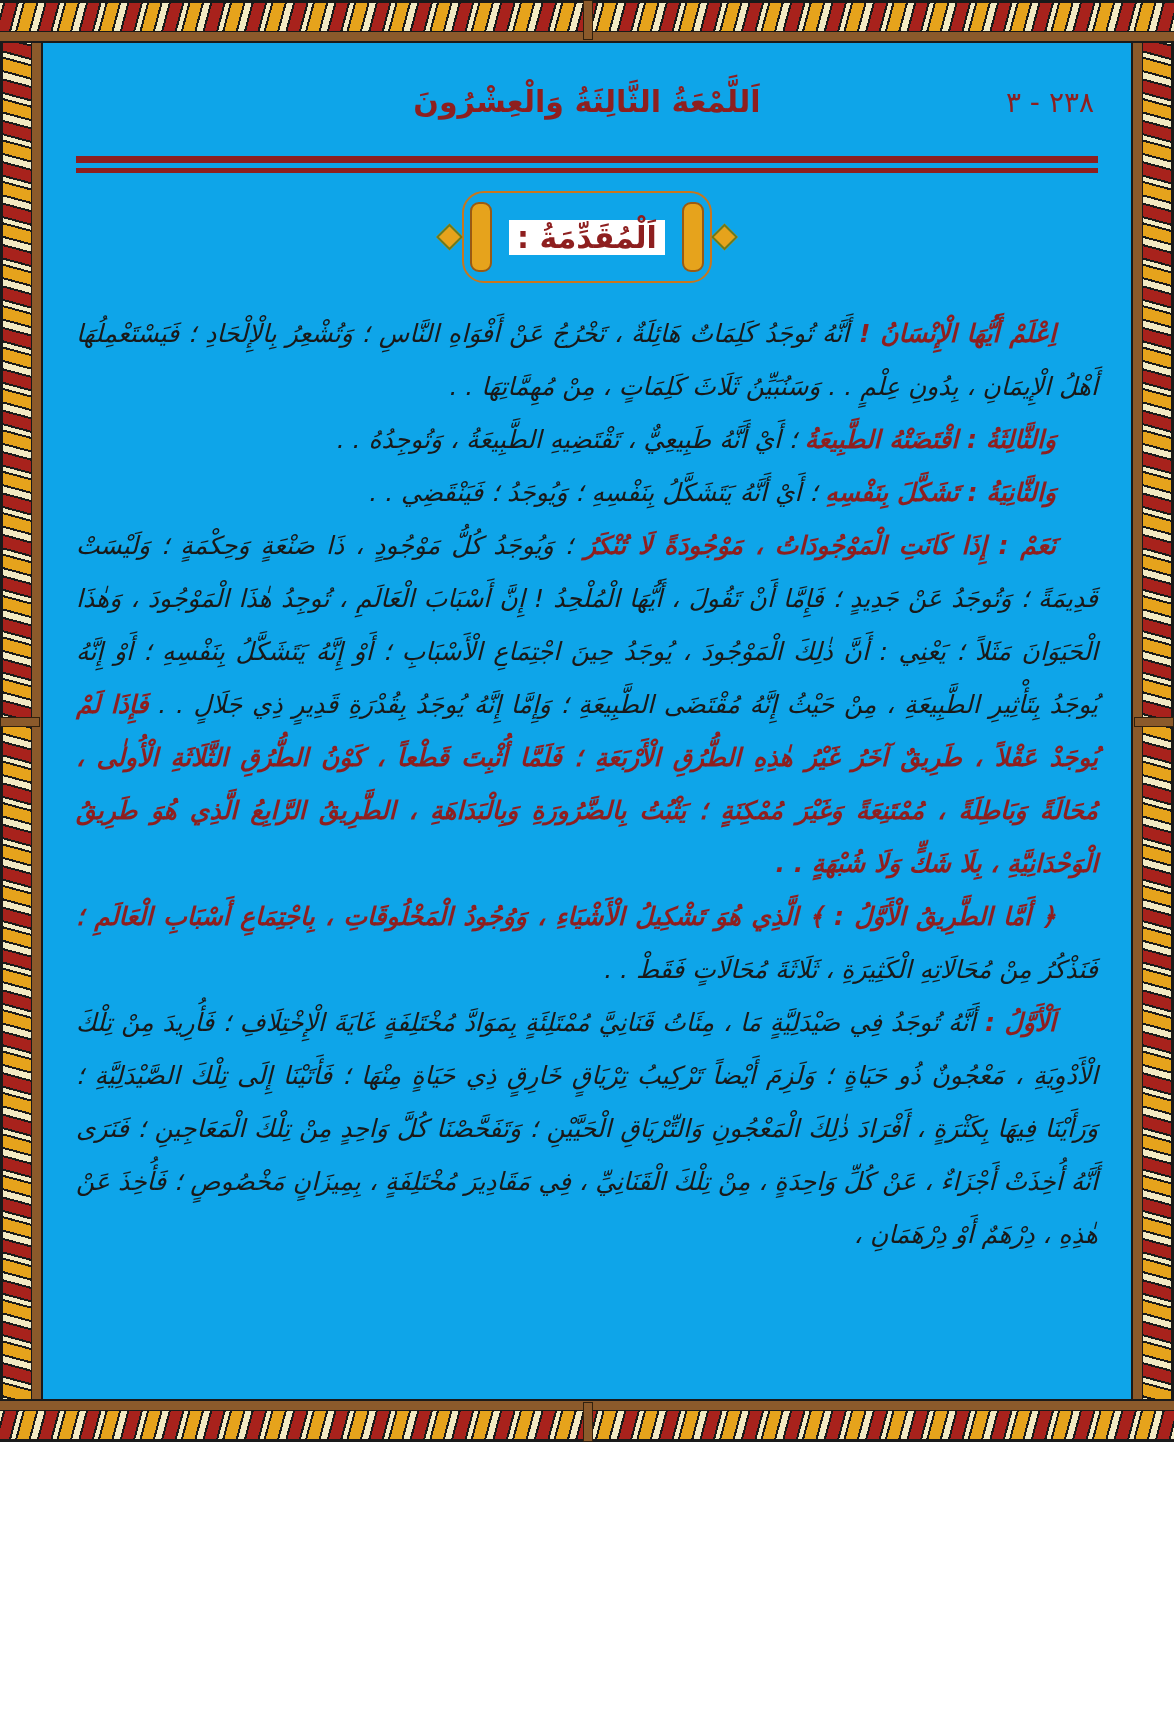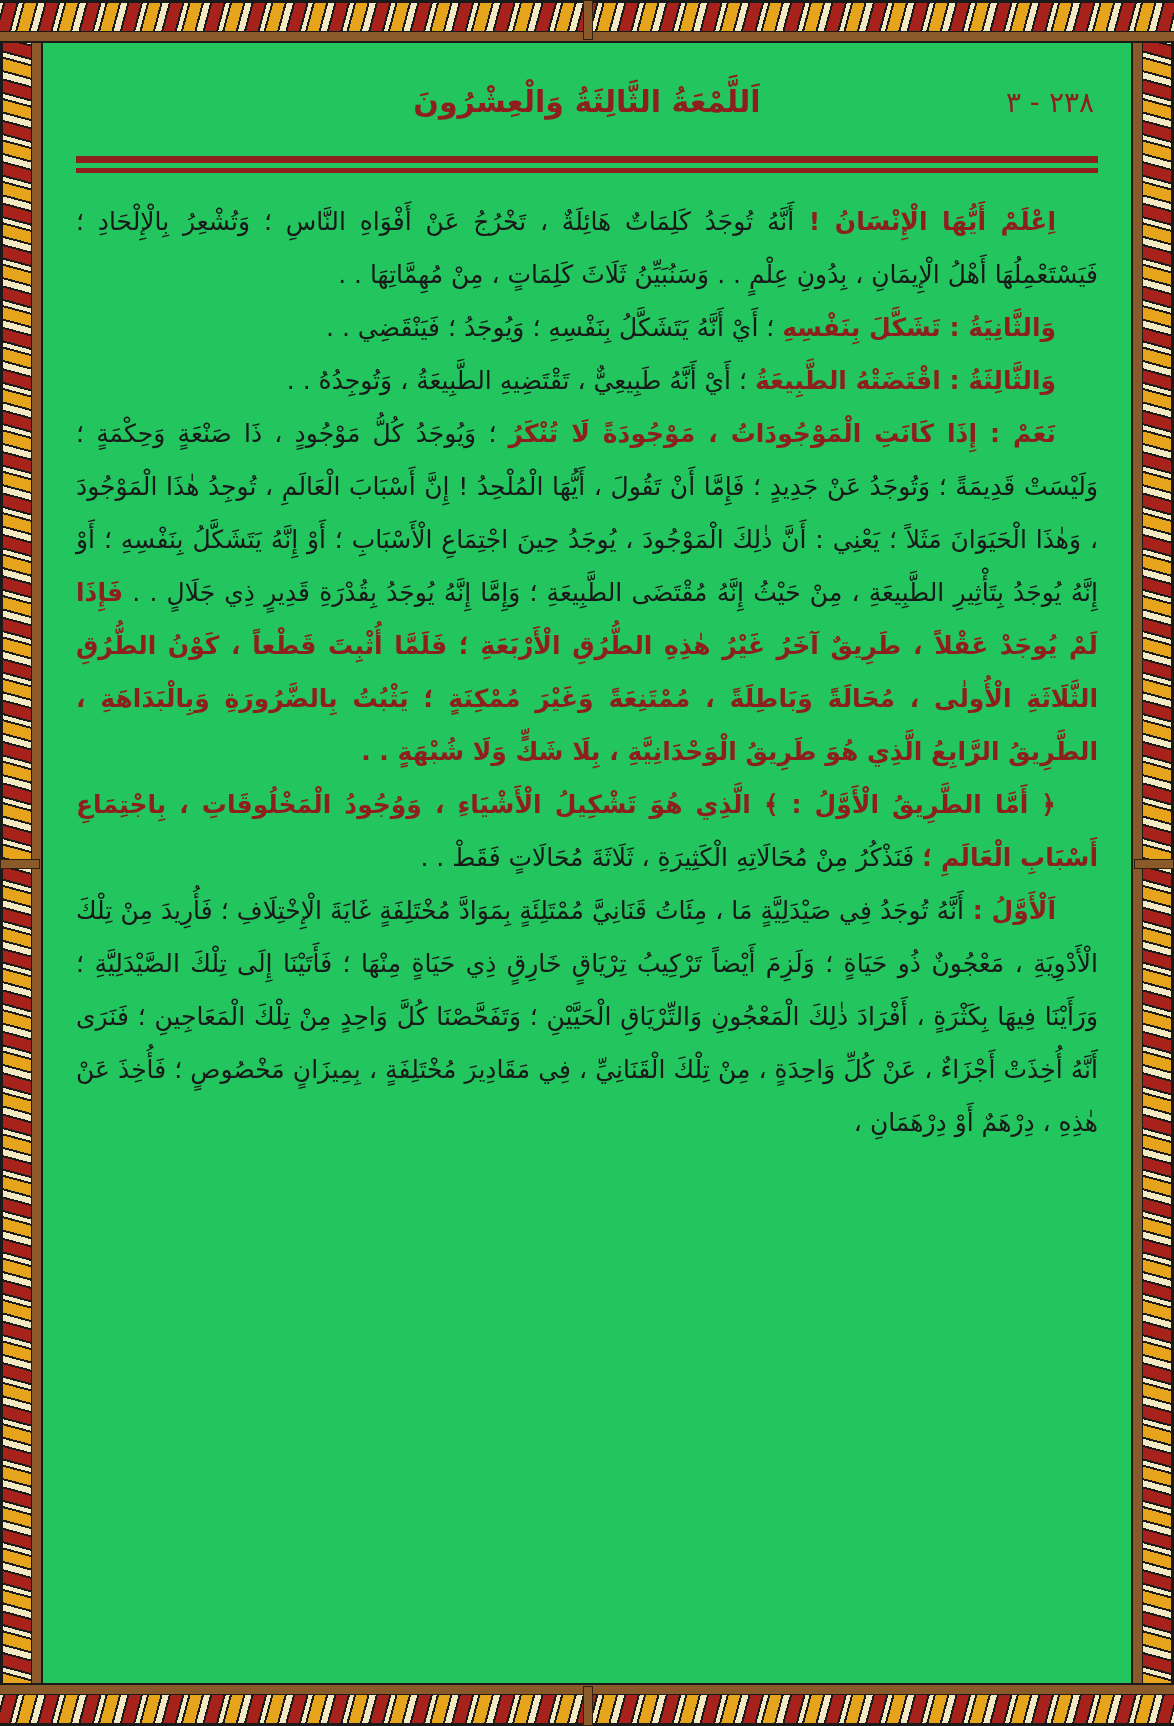--- a/index.html
+++ b/index.html
@@ -1,21 +1,21 @@
 <!DOCTYPE html>
 <html lang="ar" style="--maroon: #8e1f1f; --ink: #191919; --gold: #e6a31c; --border_red: #a8221c; --cream: #f3eac3; --brown: #8b5a2b; --orange: #c8761d;"><head>
 <meta charset="utf-8">
 <style>
   :root{
     --maroon:#8e1f1f; --ink:#191919; --gold:#e6a31c; --border_red:#a8221c;
     --cream:#f3eac3; --brown:#8b5a2b; --orange:#c8761d;
   }
   html,body{margin:0;padding:0;background:#ffffff;}
   .page{
-    position:relative; width:1174px; height:1726px; background:#22c55e;
+    position:relative; width:1174px; height:1442px; background:#0ea5e9;
     font-family:"DejaVu Sans", sans-serif; overflow:hidden;
   }
   
   .edge{position:absolute;}
   .edge.h{left:0;right:0;height:40px;display:flex;flex-direction:column;z-index:2;}
   .edge.top{top:0;border-top:3px solid #1a1a1a;}
   .edge.bottom{bottom:0;border-bottom:3px solid #1a1a1a;flex-direction:column-reverse;}
   .edge.h .chain{
     flex:1;
     background:var(--cream) repeating-linear-gradient(105deg,
@@ -68,21 +68,21 @@
   .gold-bar{position:absolute;top:13px;bottom:13px;width:18px;background:var(--gold);
     border:2px solid #9a5a12;border-radius:9px;z-index:2;}
   .gold-bar.l{left:38px;} .gold-bar.r{right:38px;}
   .floret{position:absolute;top:50%;width:15px;height:15px;background:var(--gold);
     border:2px solid #6a7a1f;transform:translateY(-50%) rotate(45deg);}
   .floret.l{left:8px;} .floret.r{right:8px;}
   .cartouche-text{position:relative;z-index:3;background:#fff;padding:0 8px;
     font-size:30px;font-weight:bold;color:var(--maroon);direction:rtl;}
   
   .body-text{direction:rtl;margin-top:22px;color:var(--ink);
-    font-size:25px;line-height:2.12;text-align:justify;}
+    font-size:25px;line-height:2.12;text-align:justify;font-style:italic;}
   .para{margin:0;text-indent:42px;}
   .seg.red{color:var(--maroon);font-weight:bold;}
   .seg.black{color:var(--ink);font-weight:normal;}
 </style>
 </head>
 <body>
 
 <div class="page">
 
   <div class="edge h top">
@@ -108,24 +108,32 @@
 
   <div class="content">
 
     <div class="page-header">
       <h1 class="page-title">اَللَّمْعَةُ الثَّالِثَةُ وَالْعِشْرُونَ</h1>
       <div class="page-number">٢٣٨ - ٣</div>
     </div>
 
     <div class="rule"></div>
 
+    <div class="cartouche">
+      <div class="cart-frame"></div>
+      <span class="gold-bar l"></span>
+      <span class="gold-bar r"></span>
+      <span class="floret l"></span>
+      <span class="floret r"></span>
+      <div class="cartouche-text">اَلْمُقَدِّمَةُ :</div>
+    </div>
 
     <div class="body-text">
         <p class="para"><span class="seg red">اِعْلَمْ أَيُّهَا الْإِنْسَانُ ! </span><span class="seg black">أَنَّهُ تُوجَدُ كَلِمَاتٌ هَائِلَةٌ ، تَخْرُجُ عَنْ أَفْوَاهِ النَّاسِ ؛ وَتُشْعِرُ بِالْإِلْحَادِ ؛ فَيَسْتَعْمِلُهَا أَهْلُ الْإِيمَانِ ، بِدُونِ عِلْمٍ . . وَسَنُبَيِّنُ ثَلَاثَ كَلِمَاتٍ ، مِنْ مُهِمَّاتِهَا . .</span></p>
+        <p class="para"><span class="seg red">وَالثَّالِثَةُ : اقْتَضَتْهُ الطَّبِيعَةُ</span><span class="seg black"> ؛ أَيْ أَنَّهُ طَبِيعِيٌّ ، تَقْتَضِيهِ الطَّبِيعَةُ ، وَتُوجِدُهُ . .</span></p>
         <p class="para"><span class="seg red">وَالثَّانِيَةُ : تَشَكَّلَ بِنَفْسِهِ</span><span class="seg black"> ؛ أَيْ أَنَّهُ يَتَشَكَّلُ بِنَفْسِهِ ؛ وَيُوجَدُ ؛ فَيَنْقَضِي . .</span></p>
-        <p class="para"><span class="seg red">وَالثَّالِثَةُ : اقْتَضَتْهُ الطَّبِيعَةُ</span><span class="seg black"> ؛ أَيْ أَنَّهُ طَبِيعِيٌّ ، تَقْتَضِيهِ الطَّبِيعَةُ ، وَتُوجِدُهُ . .</span></p>
         <p class="para"><span class="seg red">نَعَمْ : إِذَا كَانَتِ الْمَوْجُودَاتُ ، مَوْجُودَةً لَا تُنْكَرُ</span><span class="seg black"> ؛ وَيُوجَدُ كُلُّ مَوْجُودٍ ، ذَا صَنْعَةٍ وَحِكْمَةٍ ؛ وَلَيْسَتْ قَدِيمَةً ؛ وَتُوجَدُ عَنْ جَدِيدٍ ؛ فَإِمَّا أَنْ تَقُولَ ، أَيُّهَا الْمُلْحِدُ ! إِنَّ أَسْبَابَ الْعَالَمِ ، تُوجِدُ هٰذَا الْمَوْجُودَ ، وَهٰذَا الْحَيَوَانَ مَثَلاً ؛ يَعْنِي : أَنَّ ذٰلِكَ الْمَوْجُودَ ، يُوجَدُ حِينَ اجْتِمَاعِ الْأَسْبَابِ ؛ أَوْ إِنَّهُ يَتَشَكَّلُ بِنَفْسِهِ ؛ أَوْ إِنَّهُ يُوجَدُ بِتَأْثِيرِ الطَّبِيعَةِ ، مِنْ حَيْثُ إِنَّهُ مُقْتَضَى الطَّبِيعَةِ ؛ وَإِمَّا إِنَّهُ يُوجَدُ بِقُدْرَةِ قَدِيرٍ ذِي جَلَالٍ . . </span><span class="seg red">فَإِذَا لَمْ يُوجَدْ عَقْلاً ، طَرِيقٌ آخَرُ غَيْرُ هٰذِهِ الطُّرُقِ الْأَرْبَعَةِ ؛ فَلَمَّا أُثْبِتَ قَطْعاً ، كَوْنُ الطُّرُقِ الثَّلَاثَةِ الْأُولٰى ، مُحَالَةً وَبَاطِلَةً ، مُمْتَنِعَةً وَغَيْرَ مُمْكِنَةٍ ؛ يَثْبُتُ بِالضَّرُورَةِ وَبِالْبَدَاهَةِ ، الطَّرِيقُ الرَّابِعُ الَّذِي هُوَ طَرِيقُ الْوَحْدَانِيَّةِ ، بِلَا شَكٍّ وَلَا شُبْهَةٍ . .</span></p>
         <p class="para"><span class="seg red">﴿ أَمَّا الطَّرِيقُ الْأَوَّلُ : ﴾ الَّذِي هُوَ تَشْكِيلُ الْأَشْيَاءِ ، وَوُجُودُ الْمَخْلُوقَاتِ ، بِاجْتِمَاعِ أَسْبَابِ الْعَالَمِ ؛</span><span class="seg black"> فَنَذْكُرُ مِنْ مُحَالَاتِهِ الْكَثِيرَةِ ، ثَلَاثَةَ مُحَالَاتٍ فَقَطْ . .</span></p>
         <p class="para"><span class="seg red">اَلْأَوَّلُ : </span><span class="seg black">أَنَّهُ تُوجَدُ فِي صَيْدَلِيَّةٍ مَا ، مِئَاتُ قَنَانِيَّ مُمْتَلِئَةٍ بِمَوَادَّ مُخْتَلِفَةٍ غَايَةَ الْإِخْتِلَافِ ؛ فَأُرِيدَ مِنْ تِلْكَ الْأَدْوِيَةِ ، مَعْجُونٌ ذُو حَيَاةٍ ؛ وَلَزِمَ أَيْضاً تَرْكِيبُ تِرْيَاقٍ خَارِقٍ ذِي حَيَاةٍ مِنْهَا ؛ فَأَتَيْنَا إِلَى تِلْكَ الصَّيْدَلِيَّةِ ؛ وَرَأَيْنَا فِيهَا بِكَثْرَةٍ ، أَفْرَادَ ذٰلِكَ الْمَعْجُونِ وَالتِّرْيَاقِ الْحَيَّيْنِ ؛ وَتَفَحَّصْنَا كُلَّ وَاحِدٍ مِنْ تِلْكَ الْمَعَاجِينِ ؛ فَنَرَى أَنَّهُ أُخِذَتْ أَجْزَاءٌ ، عَنْ كُلِّ وَاحِدَةٍ ، مِنْ تِلْكَ الْقَنَانِيِّ ، فِي مَقَادِيرَ مُخْتَلِفَةٍ ، بِمِيزَانٍ مَخْصُوصٍ ؛ فَأُخِذَ عَنْ هٰذِهِ ، دِرْهَمٌ أَوْ دِرْهَمَانِ ،</span></p>
       </div>
 
   </div>
 </div>
 
 </body></html>

